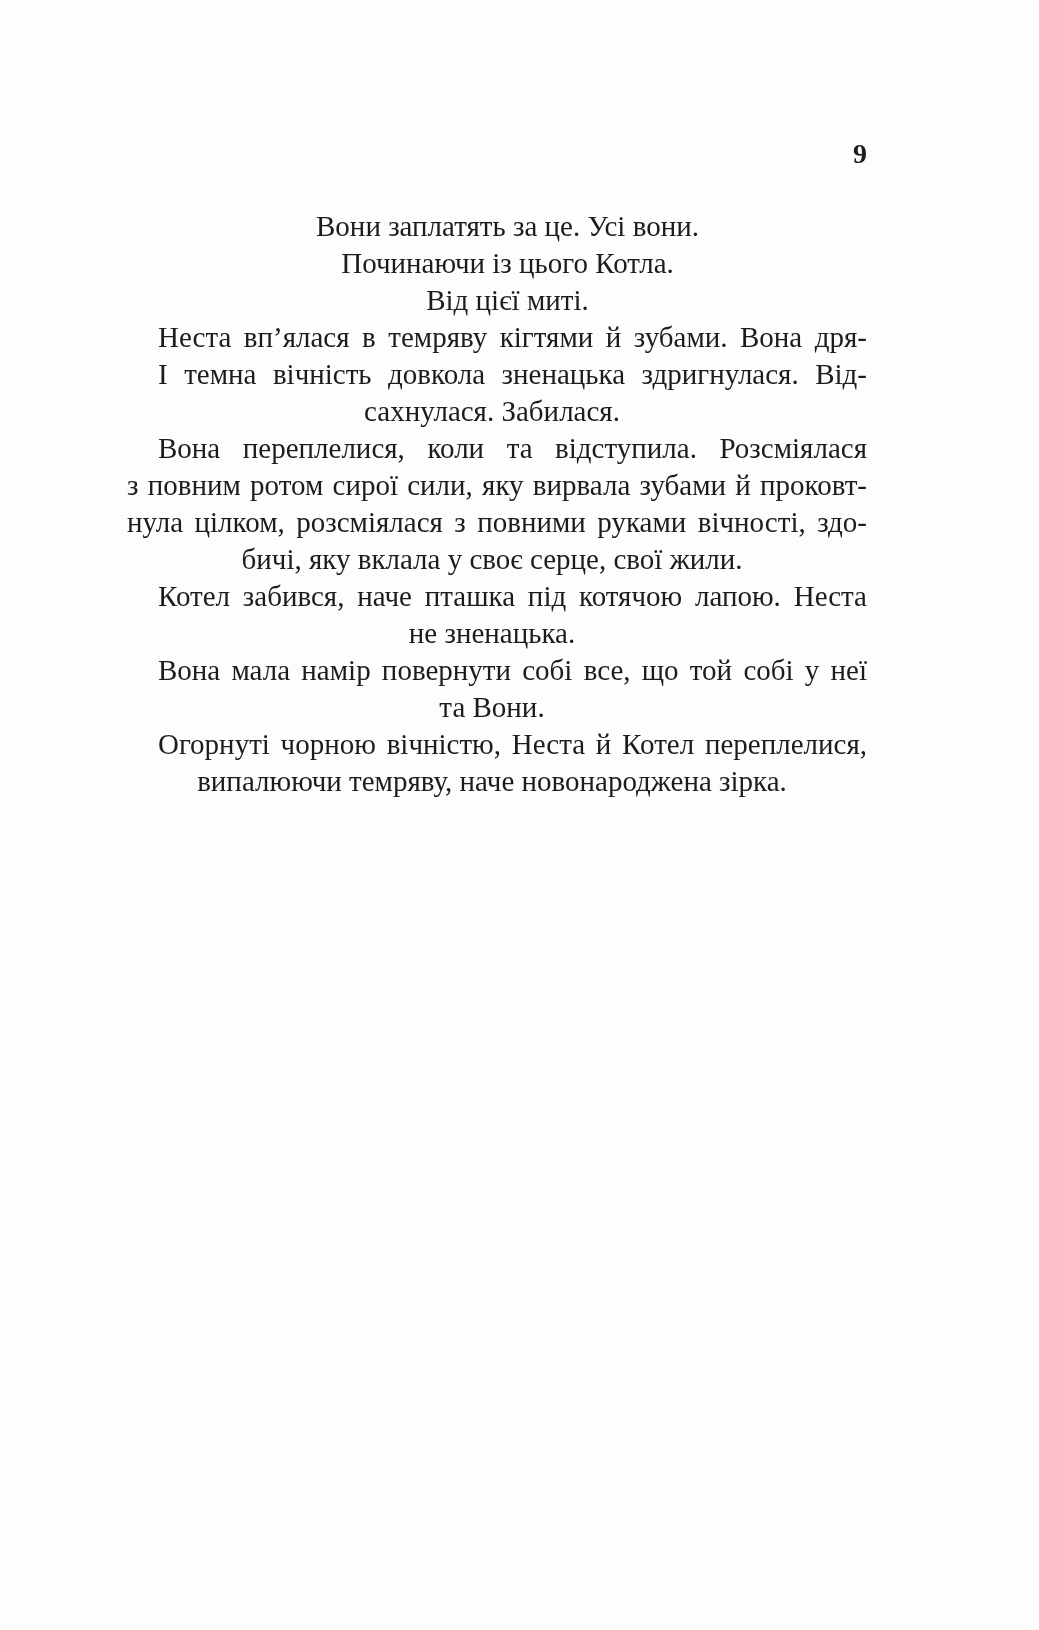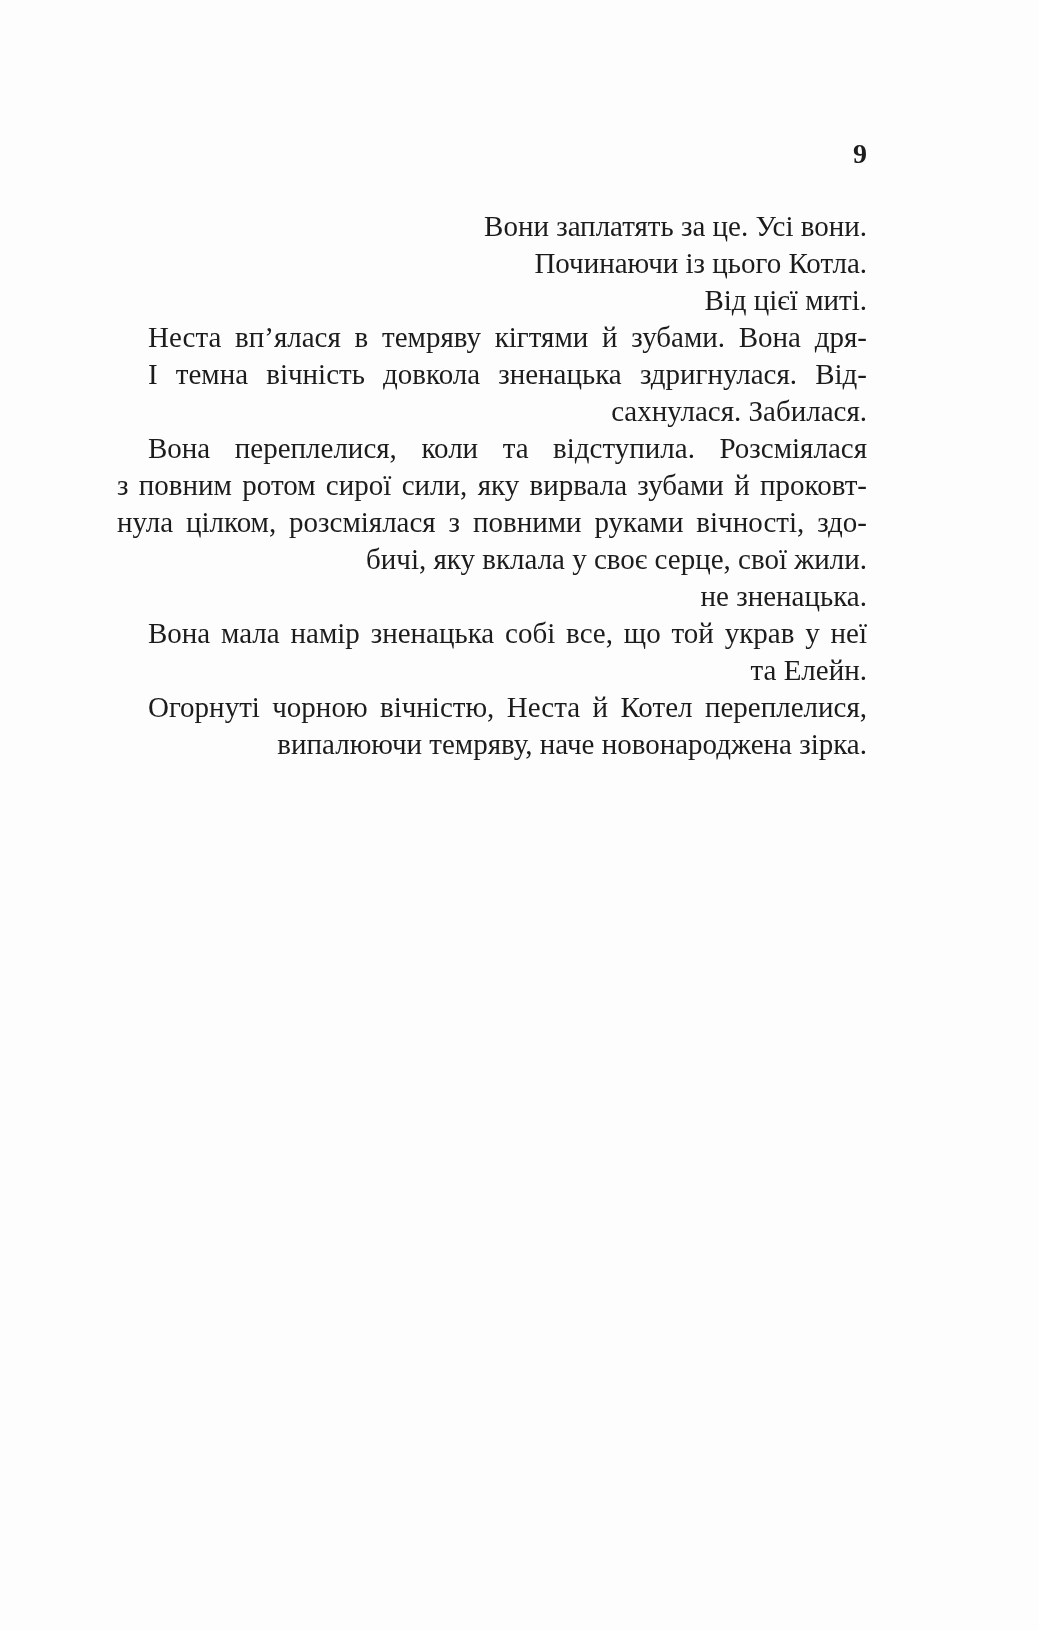--- a/index.html
+++ b/index.html
@@ -37,26 +37,27 @@
     width: 750px;
     font-size: 29px;
     line-height: 37px;
     color: #1c1c1c;
   }
   .paragraph {
     margin: 0;
     padding: 0;
   }
   .line {
-    text-align: right;
+    text-align: center;
     white-space: normal;
   }
   .line.fill {
     text-align: justify;
     text-align-last: justify;
+    margin-left: 10px;
   }
   .line.indent {
     text-indent: 31px;
   }
   .italic {
   }
 </style>
 </head>
 <body>
 
@@ -79,24 +80,25 @@
         <div class="line indent fill"><span>І темна вічність довкола зненацька здригнулася. Від-</span></div>
         <div class="line"><span>сахнулася. Забилася.</span></div>
       </div>
       <div class="paragraph">
         <div class="line indent fill"><span>Вона переплелися, коли та відступила. Розсміялася</span></div>
         <div class="line fill"><span>з повним ротом сирої сили, яку вирвала зубами й проковт-</span></div>
         <div class="line fill"><span>нула цілком, розсміялася з повними руками вічності, здо-</span></div>
         <div class="line"><span>бичі, яку вклала у своє серце, свої жили.</span></div>
       </div>
       <div class="paragraph">
+        <div class="line indent fill"><span>Котел забився, наче пташка під котячою лапою. Неста</span></div>
         <div class="line"><span>не зненацька.</span></div>
       </div>
       <div class="paragraph">
-        <div class="line indent fill"><span>Вона мала намір зненацька собі все, що той украв у неї</span></div>
-        <div class="line"><span>та Елейн.</span></div>
+        <div class="line indent fill"><span>Вона мала намір повернути собі все, що той собі у неї</span></div>
+        <div class="line"><span>та Вони.</span></div>
       </div>
       <div class="paragraph">
         <div class="line indent fill"><span>Огорнуті чорною вічністю, Неста й Котел переплелися,</span></div>
         <div class="line"><span>випалюючи темряву, наче новонароджена зірка.</span></div>
       </div>
     </div>
 </div>
 
 </body></html>

